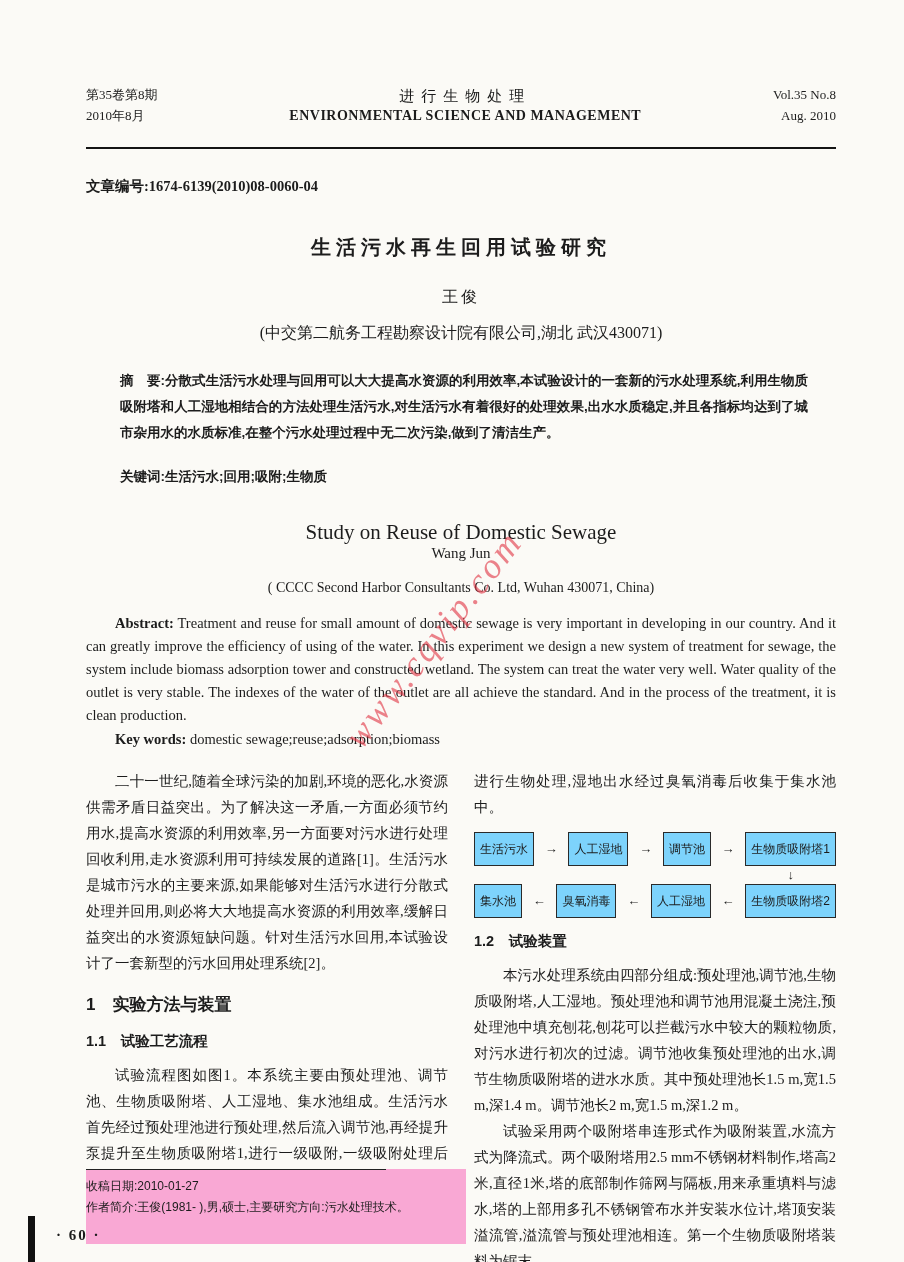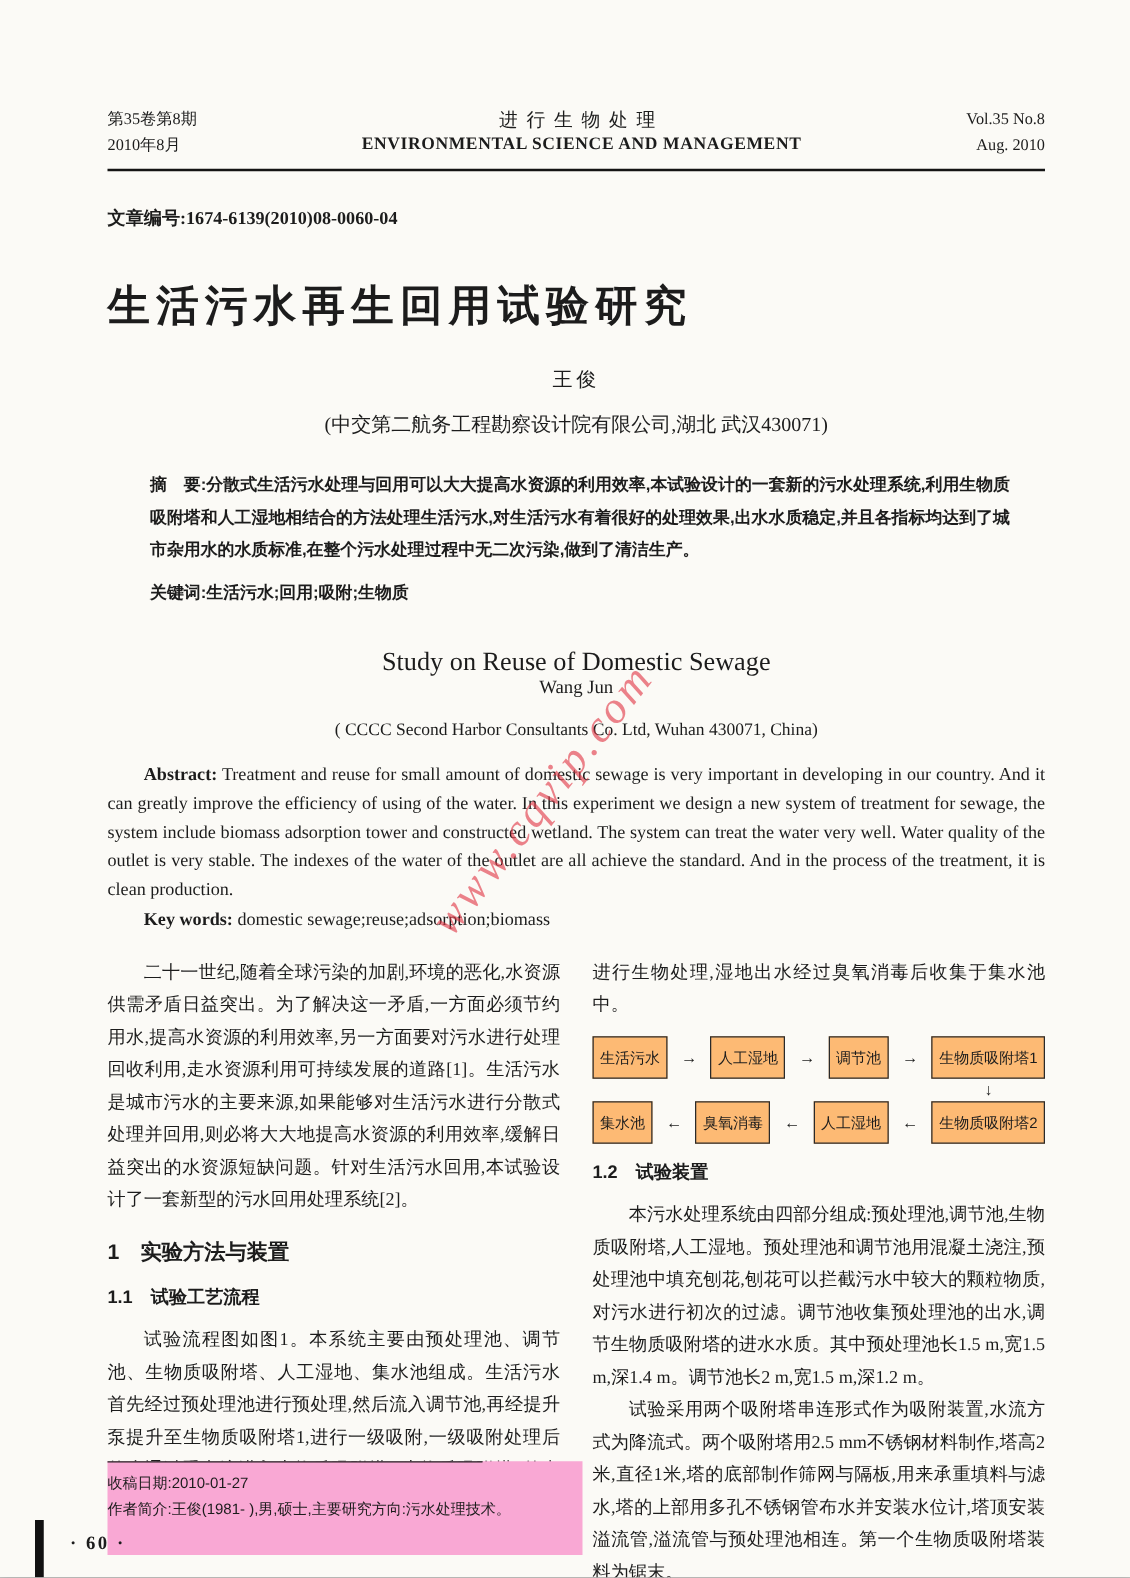--- a/index.html
+++ b/index.html
@@ -7,36 +7,36 @@
   body { font-family:"Liberation Serif", serif; }
   .page {
     width:904px; height:1262px; margin:0 auto; position:relative;
     background:#fbfaf6; color:#1c1c1c; overflow:hidden;
     box-shadow:0 0 8px rgba(0,0,0,.4);
   }
   .content { padding:84px 68px 0 86px; position:relative; }
 
   
   .journal-header { display:flex; justify-content:space-between; align-items:center;
-    border-bottom:2px solid #141414; padding-bottom:8px; }
+    border-bottom:2px solid #141414; padding-bottom:20px; }
   .jh-side { font-size:13px; line-height:1.65; }
   .jh-right { text-align:right; }
   .jh-center { text-align:center; }
   .jh-center .cn { font-size:15px; letter-spacing:7px; margin-bottom:2px; }
   .jh-center .en { font-weight:bold; font-size:14px; letter-spacing:.5px; }
 
   .article-id { margin-top:28px; font-weight:bold; font-size:14.5px; }
 
-  .title-cn { margin-top:38px; text-align:left; font-size:34px; font-weight:bold; letter-spacing:5px; }
+  .title-cn { margin-top:38px; text-align:center; font-size:20px; font-weight:bold; letter-spacing:5px; }
   .author-cn { margin-top:26px; text-align:center; font-size:16px; letter-spacing:3px; }
   .affiliation-cn { margin-top:15px; text-align:center; font-size:16px; }
 
   .abstract-cn { margin:24px 28px 0 34px; font-weight:bold; font-size:13.5px;
     line-height:26px; text-align:justify; font-family:"Liberation Sans", sans-serif; }
-  .abstract-cn .kw-line { margin-top:8px; }
+  .abstract-cn .kw-line { margin-top:18px; }
   .clc-line { display:flex; }
   .clc-line .doc-code { margin-left:205px; }
 
   .title-en { margin-top:30px; text-align:center; font-size:21px; }
   .author-en { text-align:center; font-size:15px; }
   .affiliation-en { margin-top:18px; text-align:center; font-size:14px; }
 
   .abstract-en { margin-top:16px; font-size:14.5px; line-height:23px; text-align:justify; }
   .abstract-en p { text-indent:2em; }
   .kw-en { margin-top:4px; font-size:14.5px; text-indent:2em; }
@@ -48,21 +48,21 @@
   .para { text-indent:2em; }
   .para-cont { text-indent:0; }
   .h-sec { font-family:"Liberation Sans", sans-serif; font-weight:bold; font-size:17px;
     margin:16px 0 10px; text-indent:0; }
   .h-sub { font-family:"Liberation Sans", sans-serif; font-weight:bold; font-size:14.5px;
     margin:10px 0 8px; text-indent:0; }
 
   
   .figure { margin:12px 0 4px; }
   .flow-row { display:flex; align-items:center; justify-content:space-between; }
-  .fbox { border:1px solid #2a2a2a; background:#fdba74; padding:3px 5px;
+  .fbox { border:1px solid #2a2a2a; background:#7dd3fc; padding:3px 5px;
     font-size:12px; white-space:nowrap; text-align:center;
     font-family:"Liberation Sans", sans-serif; }
   .farr { font-size:13px; padding:0 1px; }
   .flow-mid { text-align:right; padding-right:42px; height:18px; line-height:18px; font-size:13px; }
   .fig-caption { text-align:center; font-family:"Liberation Sans", sans-serif;
     font-weight:bold; font-size:13px; margin:8px 0 6px; }
 
   
   .footer { position:absolute; left:86px; bottom:18px; width:380px; background:#f9a8d4; }
   .footer-rule { border-top:1.5px solid #222; width:300px; margin-bottom:6px; }

